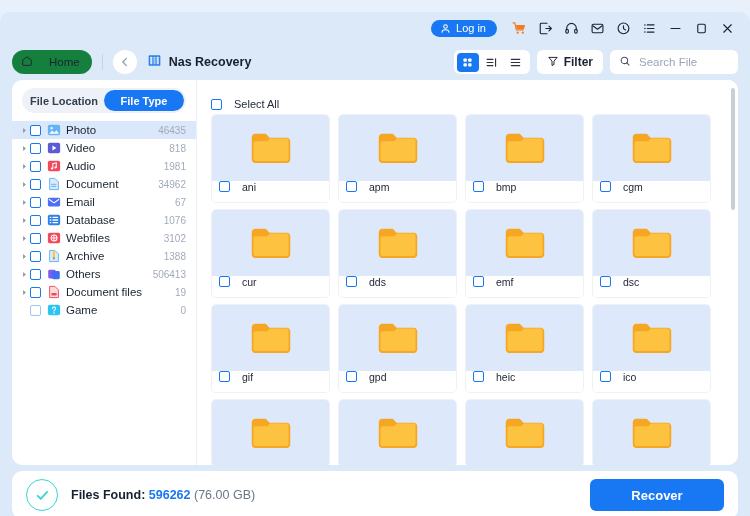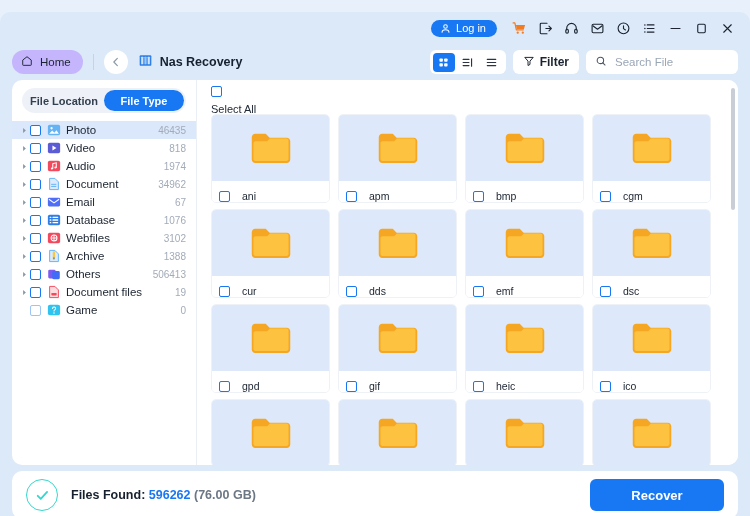--- a/index.html
+++ b/index.html
@@ -66,22 +66,22 @@
     top: 32px; left: 0;
     width: 750px; height: 36px;
     display: flex;
     align-items: center;
     box-sizing: border-box;
     padding: 0 12px;
   }
   .home-btn {
     display: flex;
     align-items: center;
-    gap: 7px;
-    background: #c4b5fd;
+    gap: 16px;
+    background: #15803d;
     border-radius: 13px;
     height: 24px;
     padding: 0 12px 0 9px;
     font-size: 11.5px;
     color: #1b2330;
     cursor: pointer;
   }
   .tb-divider {
     width: 1px; height: 16px;
     background: #c3d4ea;
@@ -138,21 +138,21 @@
     font-weight: bold;
     cursor: pointer;
   }
   .search-box {
     display: flex;
     align-items: center;
     gap: 6px;
     background: #ffffff;
     border-radius: 6px;
     height: 24px;
-    width: 152px;
+    width: 128px;
     padding: 0 9px;
     box-sizing: border-box;
   }
   .search-box input {
     border: none;
     outline: none;
     font-size: 11.5px;
     font-family: "Liberation Sans", sans-serif;
     color: #2c3442;
     width: 100%;
@@ -258,26 +258,25 @@
 
   
   .content {
     flex: 1;
     position: relative;
     overflow: hidden;
     background: #fff;
   }
   .selectall {
     display: flex;
-    align-items: flex-start;
+    align-items: flex-end;
     gap: 6px;
     height: 24px;
     padding: 6px 0 0 14px;
     box-sizing: content-box;
-    flex-direction: column;
   }
   .selectall span {
     font-size: 11px;
     color: #222b38;
   }
   .grid {
     position: absolute;
     top: 34px; left: 0;
     width: 100%;
     padding: 0 14px;
@@ -298,21 +297,21 @@
   .card-thumb {
     height: 66px;
     background: #dde9fa;
     display: flex;
     align-items: center;
     justify-content: center;
   }
   .card-foot {
     height: 21px;
     display: flex;
-    align-items: flex-end;
+    align-items: flex-start;
     gap: 6px;
     padding: 0 7px;
     background: #fff;
   }
   .card-foot .name {
     font-size: 10.5px;
     color: #1b2430;
     white-space: nowrap;
     overflow: hidden;
     text-overflow: ellipsis;
@@ -351,21 +350,21 @@
     display: flex; align-items: center; justify-content: center;
     margin-right: 13px;
     flex: 0 0 30px;
   }
   .found-text {
     font-size: 12.5px;
     color: #16202e;
     font-weight: bold;
   }
   .found-text .num { color: #1877f2; }
-  .found-text .size { color: #6b7785; font-weight: bold; }
+  .found-text .size { color: #6b7785; font-weight: normal; }
   .recover-btn {
     margin-left: auto;
     background: #1877f2;
     color: #ffffff;
     font-size: 13px;
     font-weight: bold;
     border-radius: 6px;
     width: 134px;
     height: 32px;
     display: flex;
@@ -585,21 +584,21 @@
             <span class="cb"></span>
             <span class="ft-icon">
               <svg width="14" height="14" viewBox="0 0 16 16">
                 <rect x="1" y="2" width="14" height="12" rx="2" fill="#f2495c"></rect>
                 <path d="M6.6 10.8V5.4l4-1v5.2" stroke="#fff" stroke-width="1.2" fill="none" stroke-linecap="round"></path>
                 <circle cx="5.6" cy="10.9" r="1.2" fill="#fff"></circle>
                 <circle cx="9.6" cy="9.7" r="1.2" fill="#fff"></circle>
               </svg>
             </span>
             <span class="tree-label">Audio</span>
-            <span class="tree-count">1974</span>
+            <span class="tree-count">1981</span>
           </div>
           <div class="tree-row">
             <span class="caret">
               <svg width="7" height="7" viewBox="0 0 8 8">
                 <path d="M2.4 1.2L5.6 4 2.4 6.8z" fill="#8a95a3"></path>
               </svg>
             </span>
             <span class="cb"></span>
             <span class="ft-icon">
               <svg width="14" height="14" viewBox="0 0 16 16">
@@ -838,33 +837,33 @@
           </div>
           <div class="card">
             <div class="card-thumb">
               <svg width="42" height="36" viewBox="0 0 48 40">
                 <path d="M2 7.6c0-2.2 1.8-4 4-4h12l4.4 4.6h19.6c2.2 0 4 1.8 4 4v21c0 2.2-1.8 4-4 4H6c-2.2 0-4-1.8-4-4z" fill="#f5a623"></path>
                 <path d="M4 14.6c0-1.2 1-2.2 2.2-2.2h13.4l3.2-3.4h19c1.2 0 2.2 1 2.2 2.2v21.4c0 1.2-1 2.2-2.2 2.2H6.2c-1.2 0-2.2-1-2.2-2.2z" fill="#fdc23f"></path>
               </svg>
             </div>
             <div class="card-foot">
               <span class="cb"></span>
+              <span class="name">gif</span>
+            </div>
+          </div>
+          <div class="card">
+            <div class="card-thumb">
+              <svg width="42" height="36" viewBox="0 0 48 40">
+                <path d="M2 7.6c0-2.2 1.8-4 4-4h12l4.4 4.6h19.6c2.2 0 4 1.8 4 4v21c0 2.2-1.8 4-4 4H6c-2.2 0-4-1.8-4-4z" fill="#f5a623"></path>
+                <path d="M4 14.6c0-1.2 1-2.2 2.2-2.2h13.4l3.2-3.4h19c1.2 0 2.2 1 2.2 2.2v21.4c0 1.2-1 2.2-2.2 2.2H6.2c-1.2 0-2.2-1-2.2-2.2z" fill="#fdc23f"></path>
+              </svg>
+            </div>
+            <div class="card-foot">
+              <span class="cb"></span>
               <span class="name">gpd</span>
-            </div>
-          </div>
-          <div class="card">
-            <div class="card-thumb">
-              <svg width="42" height="36" viewBox="0 0 48 40">
-                <path d="M2 7.6c0-2.2 1.8-4 4-4h12l4.4 4.6h19.6c2.2 0 4 1.8 4 4v21c0 2.2-1.8 4-4 4H6c-2.2 0-4-1.8-4-4z" fill="#f5a623"></path>
-                <path d="M4 14.6c0-1.2 1-2.2 2.2-2.2h13.4l3.2-3.4h19c1.2 0 2.2 1 2.2 2.2v21.4c0 1.2-1 2.2-2.2 2.2H6.2c-1.2 0-2.2-1-2.2-2.2z" fill="#fdc23f"></path>
-              </svg>
-            </div>
-            <div class="card-foot">
-              <span class="cb"></span>
-              <span class="name">gif</span>
             </div>
           </div>
           <div class="card">
             <div class="card-thumb">
               <svg width="42" height="36" viewBox="0 0 48 40">
                 <path d="M2 7.6c0-2.2 1.8-4 4-4h12l4.4 4.6h19.6c2.2 0 4 1.8 4 4v21c0 2.2-1.8 4-4 4H6c-2.2 0-4-1.8-4-4z" fill="#f5a623"></path>
                 <path d="M4 14.6c0-1.2 1-2.2 2.2-2.2h13.4l3.2-3.4h19c1.2 0 2.2 1 2.2 2.2v21.4c0 1.2-1 2.2-2.2 2.2H6.2c-1.2 0-2.2-1-2.2-2.2z" fill="#fdc23f"></path>
               </svg>
             </div>
             <div class="card-foot">

